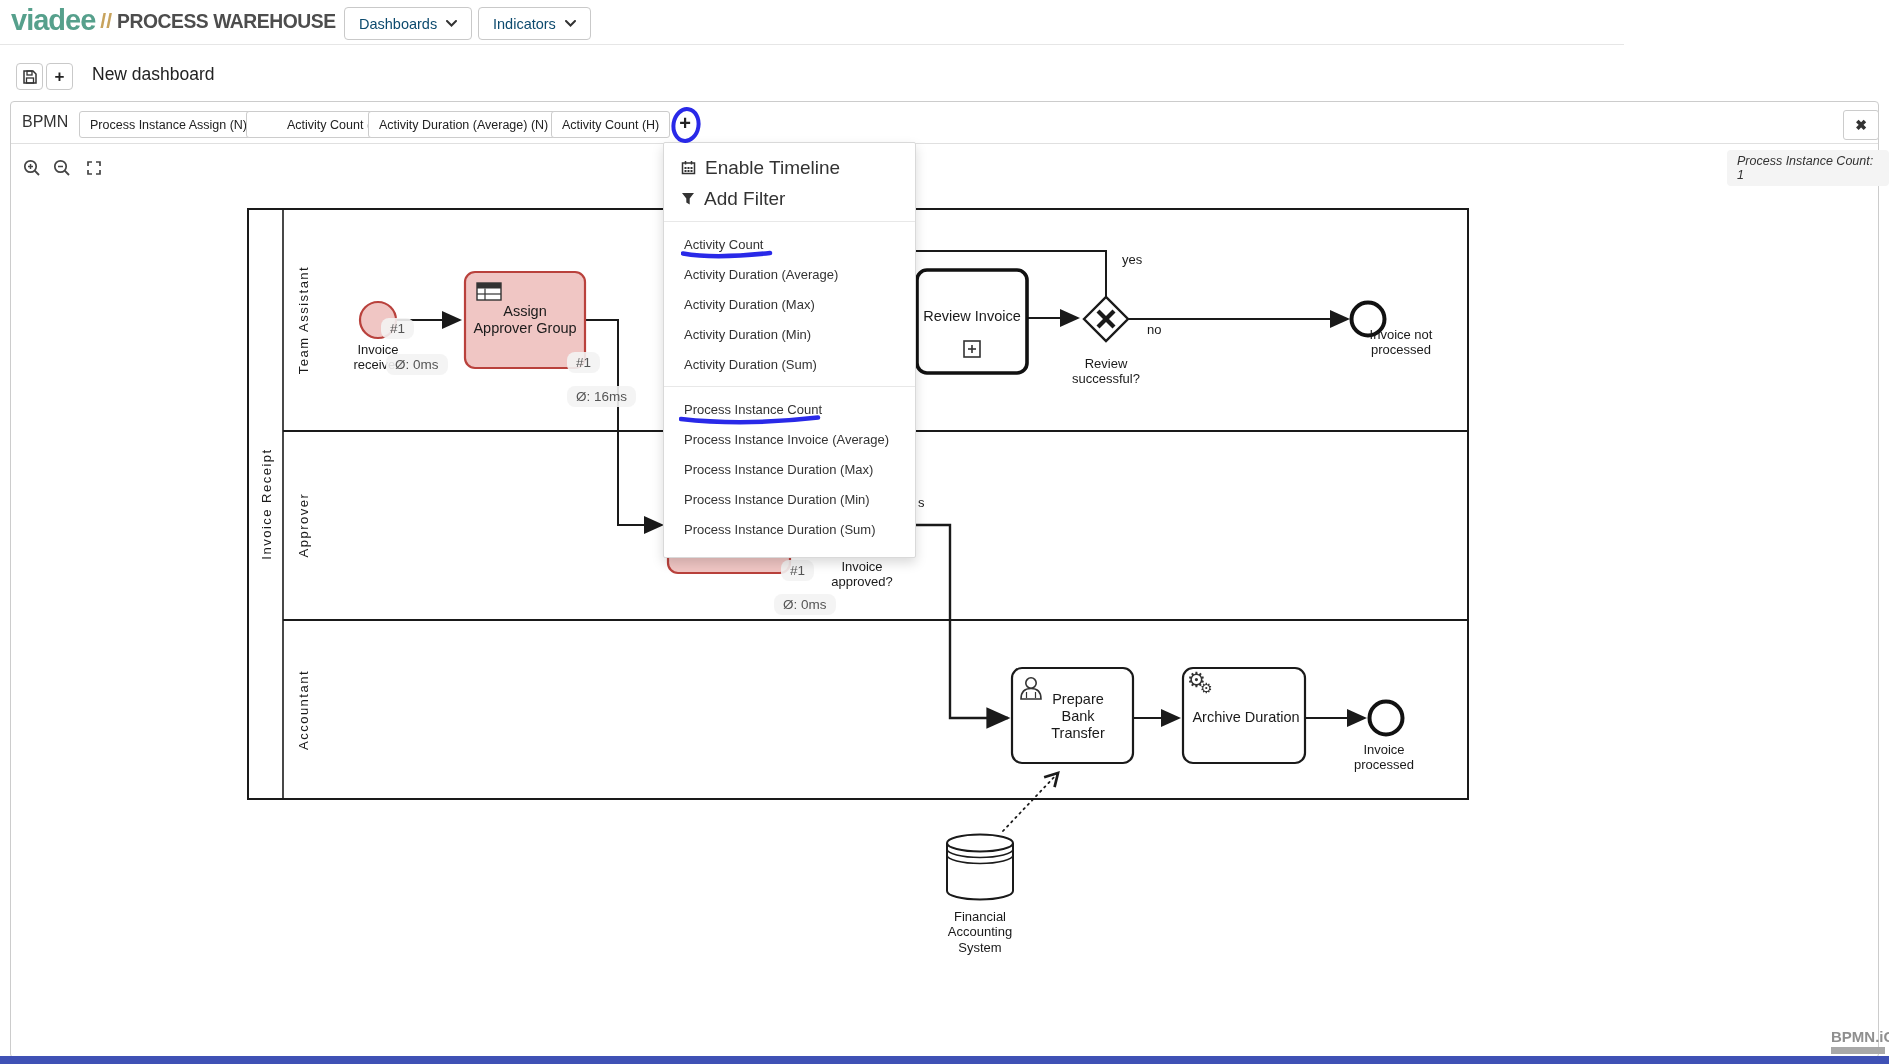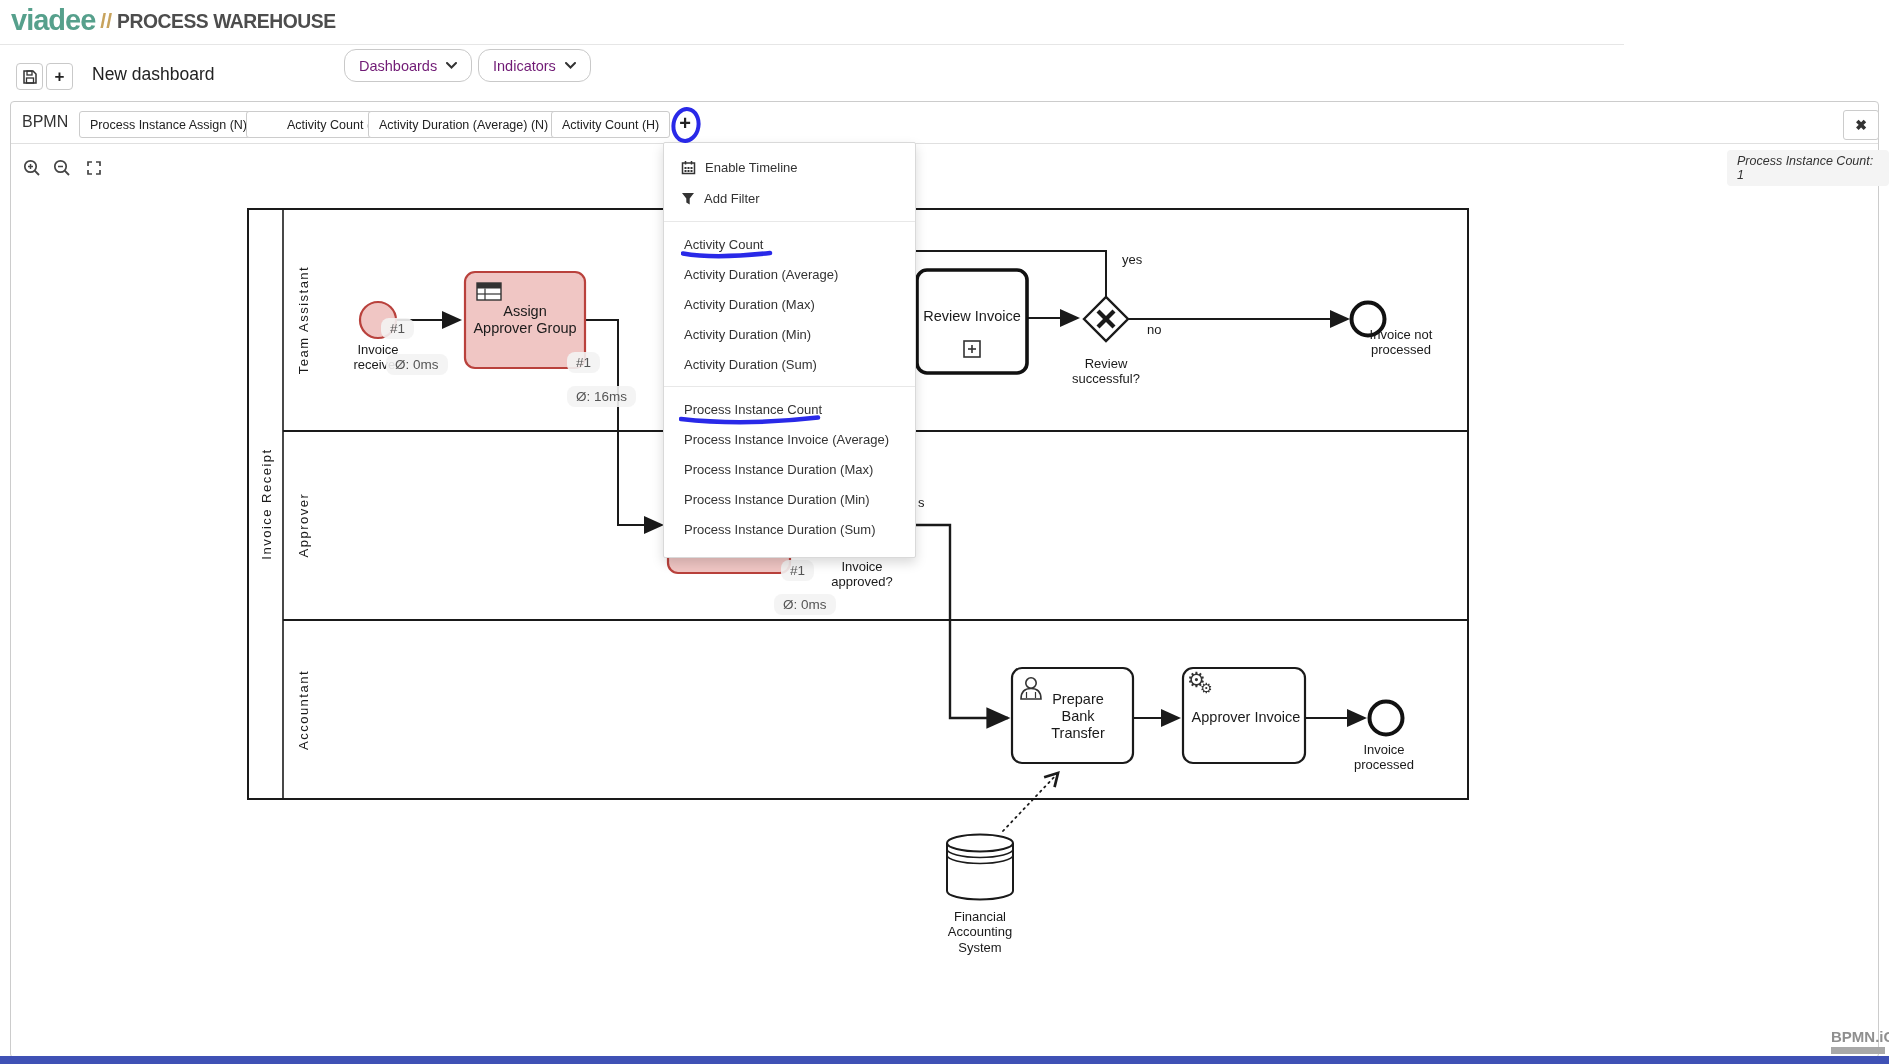--- a/index.html
+++ b/index.html
@@ -3,21 +3,21 @@
 <meta charset="utf-8">
 <style>
   html,body{margin:0;padding:0;background:#fff;}
   #app{position:relative;width:1889px;height:1064px;font-family:"Liberation Sans",sans-serif;background:#fff;overflow:hidden;}
   .abs{position:absolute;}
   
   #topbar{position:absolute;left:0;top:0;width:1624px;height:44px;background:#fff;border-bottom:1px solid #e6e6e6;}
   .brand{color:#56a08c;font-size:29px;font-weight:800;letter-spacing:-1px;}
   .slashes{color:#c8a35c;font-size:21px;font-weight:700;margin:0 5px;}
   .product{color:#4d4d4d;font-size:21px;font-weight:800;letter-spacing:-0.5px;transform:scaleX(.92);transform-origin:left center;display:inline-block;}
-  .navbtn{position:absolute;top:7px;height:31px;background:#fff;border:1px solid #c9c9c9;border-radius:12px;display:flex;align-items:center;gap:9px;padding:0 14px;font-size:14.5px;color:#701a75;cursor:pointer;margin-top:42px;}
+  .navbtn{position:absolute;top:7px;height:31px;background:#fff;border:1px solid #c9c9c9;border-radius:4px;display:flex;align-items:center;gap:9px;padding:0 14px;font-size:14.5px;color:#0c4a6e;cursor:pointer;}
   .smallbtn{position:absolute;width:25px;height:25px;background:#fff;border:1px solid #c9c9c9;border-radius:4px;display:flex;align-items:center;justify-content:center;cursor:pointer;}
   #dash-title{position:absolute;left:92px;top:64px;font-size:17.5px;color:#222;}
   
   #panel{position:absolute;left:10px;top:101px;width:1869px;height:957px;background:#fff;border:1px solid #ccc;border-radius:4px;box-sizing:border-box;}
   #panel-title{position:absolute;left:22px;top:113px;font-size:16px;color:#333;}
   .tab{position:absolute;top:111px;height:27px;background:#fff;border:1px solid #ccc;border-radius:3px;display:flex;align-items:center;padding:0 10px;font-size:12.5px;color:#222;white-space:nowrap;cursor:pointer;box-sizing:border-box;}
   #canvas-divider{position:absolute;left:11px;top:143px;width:1867px;height:1px;background:#e0e0e0;}
   #plus-tab{position:absolute;left:674px;top:109px;width:22px;height:28px;font-size:20px;font-weight:700;color:#222;display:flex;align-items:center;justify-content:center;cursor:pointer;}
   #close-btn{position:absolute;left:1843px;top:110px;width:34px;height:28px;background:#fff;border:1px solid #ccc;border-radius:3px;display:flex;align-items:center;justify-content:center;font-size:14px;font-weight:700;color:#333;cursor:pointer;}
   #instance-badge{position:absolute;left:1727px;top:150px;background:#f4f4f4;border-radius:4px;padding:4px 10px;font-size:12.5px;color:#333;z-index:2;font-style:italic;}
@@ -25,21 +25,21 @@
   
   svg.diagram{position:absolute;left:0;top:0;z-index:1;pointer-events:none;}
   .lbl{position:absolute;transform:translate(-50%,-50%);text-align:center;white-space:pre-line;font-size:13px;color:#1a1a1a;line-height:1.18;z-index:2;}
   .tlbl{font-size:14.5px;}
   .vlbl{position:absolute;transform:translate(-50%,-50%) rotate(-90deg);white-space:nowrap;font-size:13px;letter-spacing:1.5px;color:#1a1a1a;z-index:2;}
   .flbl{position:absolute;font-size:13px;color:#1a1a1a;z-index:2;}
   .badge{position:absolute;background:rgba(243,243,243,.9);border-radius:8px;color:#555;font-size:13.5px;padding:3px 9px;z-index:3;white-space:nowrap;}
   .gearglyph{position:absolute;color:#333;z-index:2;}
   
   #menu{position:absolute;left:663px;top:142px;width:253px;background:#fff;border:1px solid #d9d9d9;border-radius:2px;box-shadow:0 5px 12px rgba(0,0,0,.15);z-index:10;padding:9px 0 13px 0;box-sizing:border-box;}
-  .menu-action{height:31px;display:flex;align-items:center;gap:9px;padding-left:17px;font-size:13px;color:#333;cursor:pointer;}
+  .menu-action{height:31px;display:flex;align-items:center;gap:9px;padding-left:17px;font-size:19px;color:#333;cursor:pointer;}
   .menu-div{border-top:1px solid #e8e8e8;margin:7px 0;}
   .menu-item{height:30px;display:flex;align-items:center;padding-left:20px;font-size:13px;color:#333;cursor:pointer;position:relative;}
   .uline{position:absolute;pointer-events:none;}
   #blue-circle{position:absolute;left:667px;top:103px;z-index:11;pointer-events:none;}
   #watermark{position:absolute;left:1831px;top:1028px;z-index:2;cursor:pointer;}
   #wm-text{font-size:15px;font-weight:700;color:#8f8f8f;letter-spacing:0;}
   #wm-bar{width:54px;height:7px;background:#a8a8a8;margin-top:2px;}
   #footer-bar{position:absolute;left:0;top:1056px;width:1889px;height:8px;}
 </style>
 </head>
@@ -204,21 +204,21 @@
   <div class="lbl tlbl" style="left:525px;top:320px;">Assign
 Approver Group</div>
   <div class="lbl tlbl" style="left:972px;top:317px;">Review Invoice</div>
   <div class="lbl" style="left:1106px;top:371px;">Review
 successful?</div>
   <div class="lbl" style="left:862px;top:574px;">Invoice
 approved?</div>
   <div class="lbl tlbl" style="left:1078px;top:717px;">Prepare
 Bank
 Transfer</div>
-  <div class="lbl tlbl" style="left:1246px;top:718px;">Approver Invoice</div>
+  <div class="lbl tlbl" style="left:1246px;top:718px;">Archive Duration</div>
   <div class="lbl" style="left:1368px;top:342px;margin-left:33px;">Invoice not
 processed</div>
   <div class="lbl" style="left:1384px;top:757px;">Invoice
 processed</div>
   <div class="lbl" style="left:980px;top:932px;">Financial
 Accounting
 System</div>
 
   <div class="flbl" style="left:1122px;top:252px;">yes</div>
   <div class="flbl" style="left:1147px;top:322px;">no</div>

